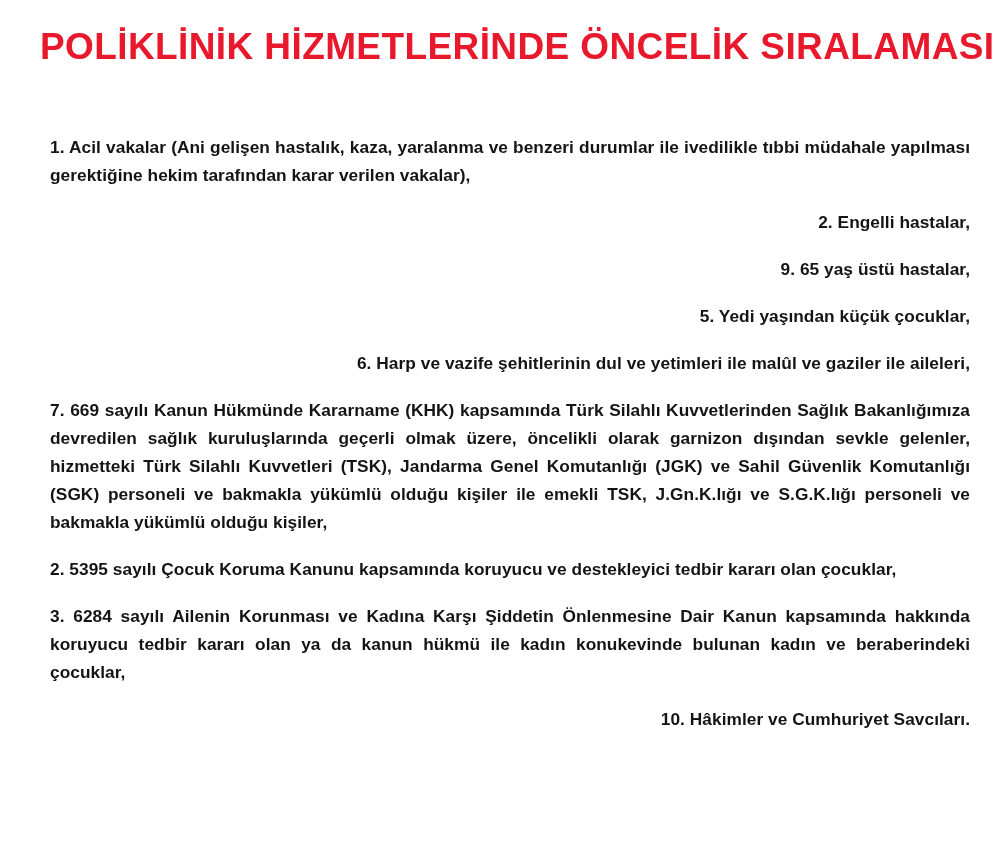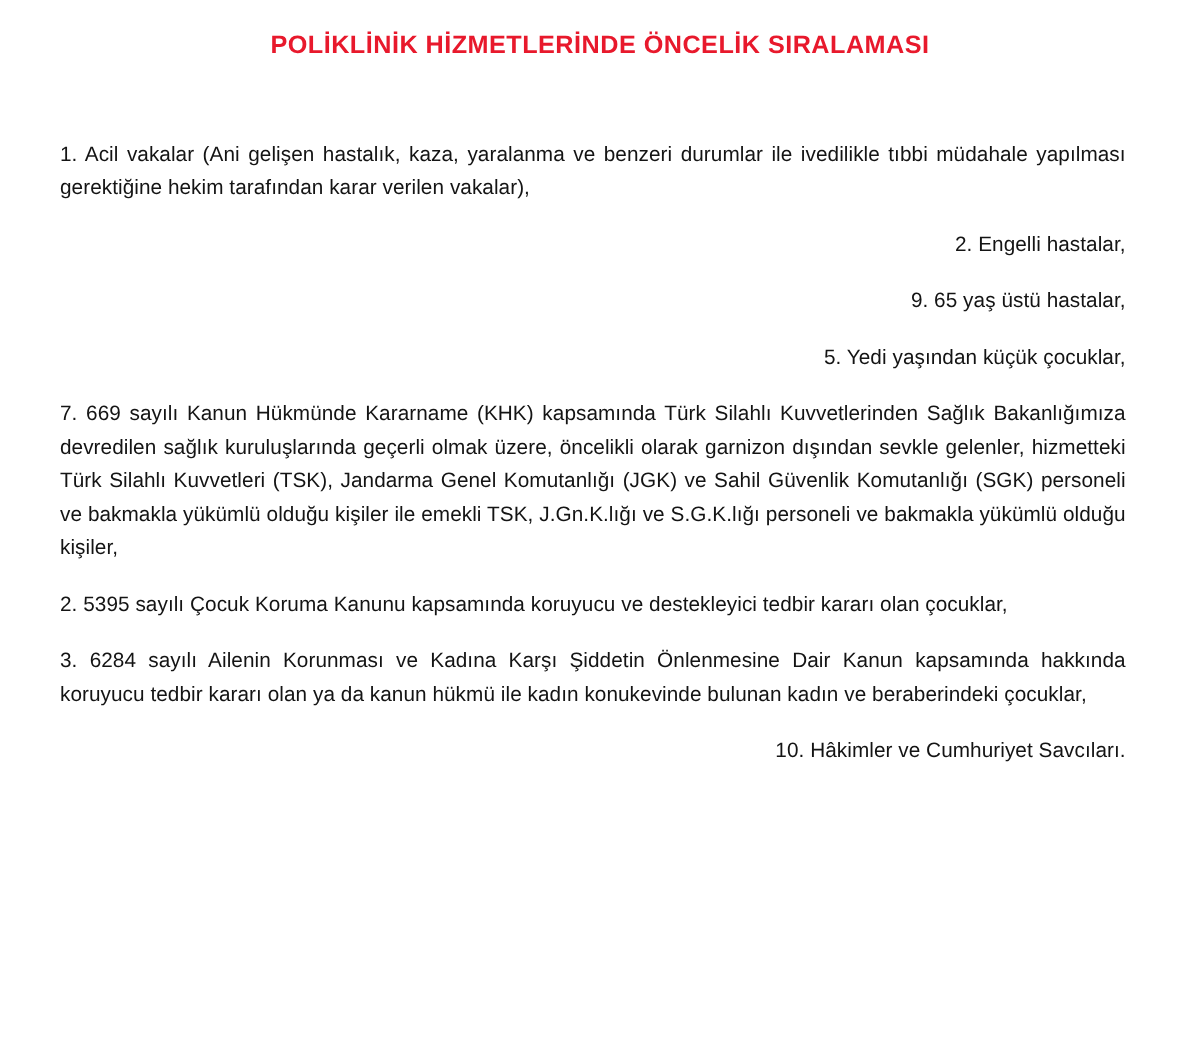--- a/index.html
+++ b/index.html
@@ -18,29 +18,30 @@
     position: relative;
     width: 1000px;
     height: 866px;
     box-sizing: border-box;
   }
   .doc-title {
     margin: 0;
     padding: 26px 40px 0 40px;
     text-align: center;
     color: #e8192c;
-    font-size: 21px;
+    font-size: 37px;
     font-weight: bold;
     letter-spacing: 0.4px;
     line-height: 1.15;
     white-space: nowrap;
   }
   .body-block {
-    padding: 0 62px 0 50px;
+    padding: 0 30px 0 50px;
     margin-top: 64px;
+    font-weight: bold;
   }
   .item {
     font-size: 17.3px;
     line-height: 1.62;
     text-align: justify;
     text-justify: inter-word;
     margin: 0 0 19px 0;
     color: #141414;
     letter-spacing: 0.05px;
   }
@@ -57,19 +58,20 @@
 <div class="page">
 
   <h1 class="doc-title">POLİKLİNİK HİZMETLERİNDE ÖNCELİK SIRALAMASI</h1>
 
   <div class="body-block">
 
     <p class="item">1. Acil vakalar (Ani gelişen hastalık, kaza, yaralanma ve benzeri durumlar ile ivedilikle tıbbi müdahale yapılması gerektiğine hekim tarafından karar verilen vakalar),</p>
     <p class="item nojustify">2. Engelli hastalar,</p>
     <p class="item nojustify">9. 65 yaş üstü hastalar,</p>
     <p class="item nojustify">5. Yedi yaşından küçük çocuklar,</p>
+    <p class="item nojustify">6. Harp ve vazife şehitlerinin dul ve yetimleri ile malûl ve gaziler ile aileleri,</p>
     <p class="item">7. 669 sayılı Kanun Hükmünde Kararname (KHK) kapsamında Türk Silahlı Kuvvetlerinden Sağlık Bakanlığımıza devredilen sağlık kuruluşlarında geçerli olmak üzere, öncelikli olarak garnizon dışından sevkle gelenler, hizmetteki Türk Silahlı Kuvvetleri (TSK), Jandarma Genel Komutanlığı (JGK) ve Sahil Güvenlik Komutanlığı (SGK) personeli ve bakmakla yükümlü olduğu kişiler ile emekli TSK, J.Gn.K.lığı ve S.G.K.lığı personeli ve bakmakla yükümlü olduğu kişiler,</p>
     <p class="item">2. 5395 sayılı Çocuk Koruma Kanunu kapsamında koruyucu ve destekleyici tedbir kararı olan çocuklar,</p>
     <p class="item">3. 6284 sayılı Ailenin Korunması ve Kadına Karşı Şiddetin Önlenmesine Dair Kanun kapsamında hakkında koruyucu tedbir kararı olan ya da kanun hükmü ile kadın konukevinde bulunan kadın ve beraberindeki çocuklar,</p>
     <p class="item nojustify">10. Hâkimler ve Cumhuriyet Savcıları.</p>
 
   </div>
 </div>
 
 </body></html>

